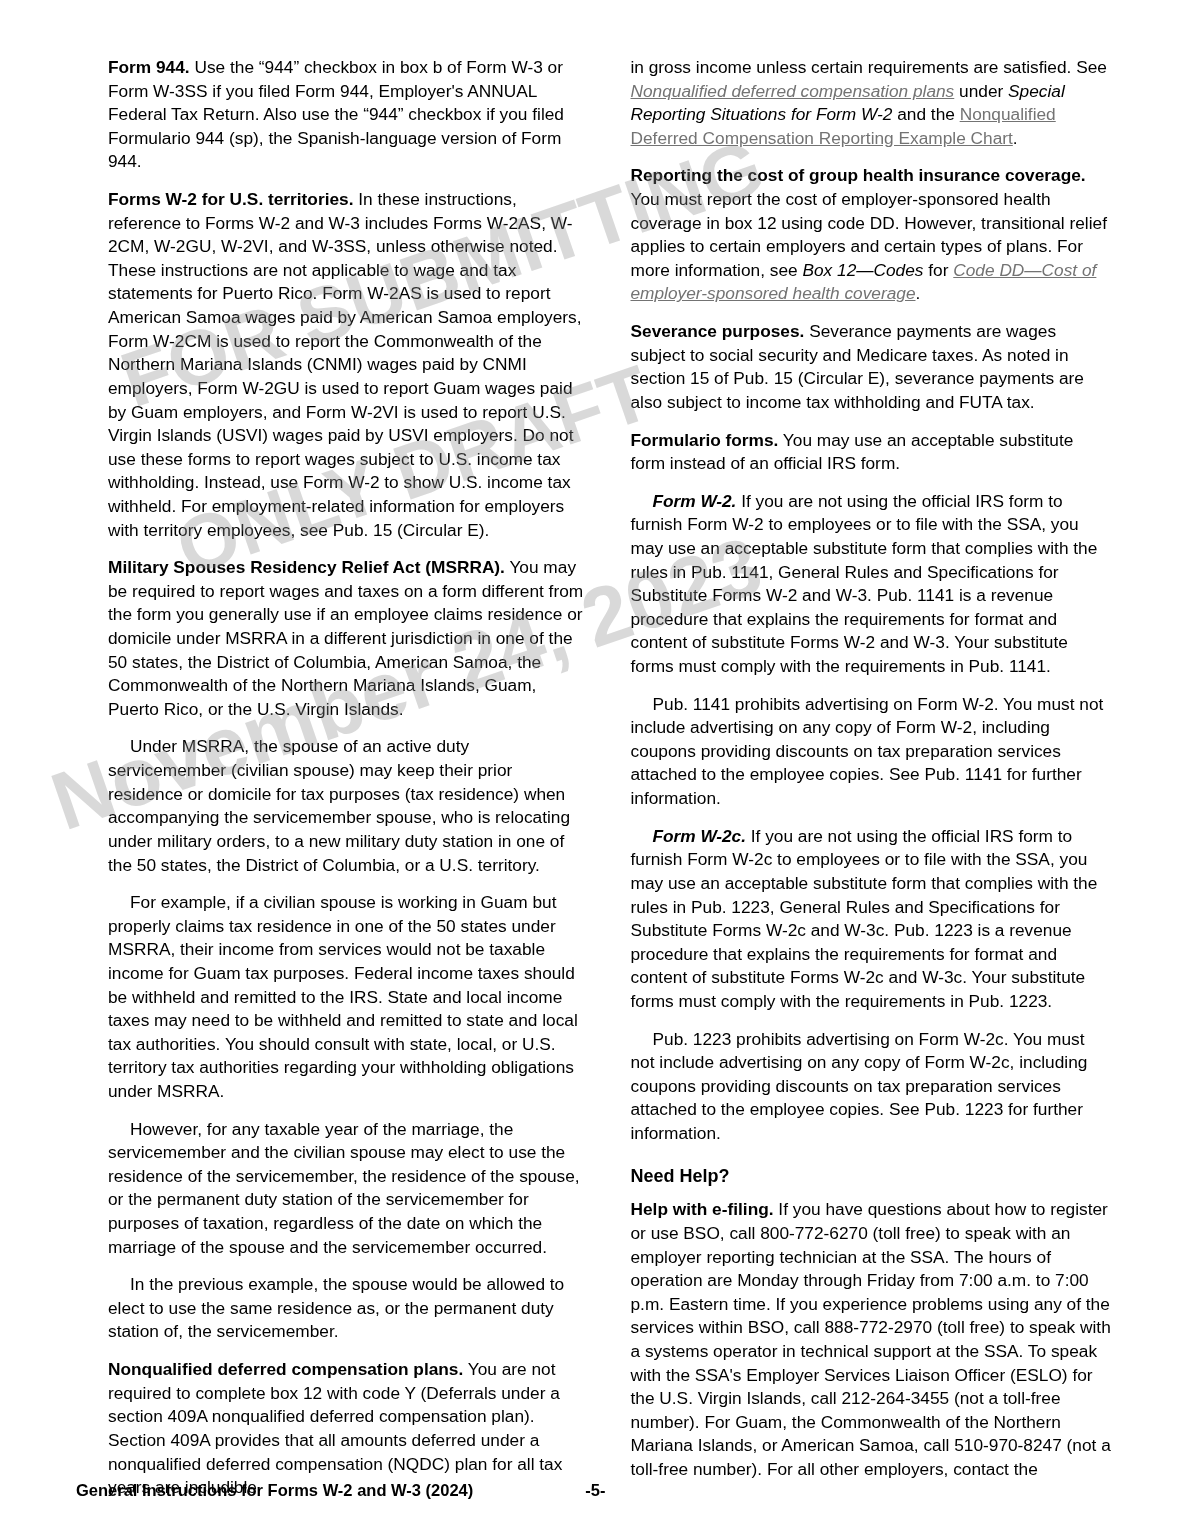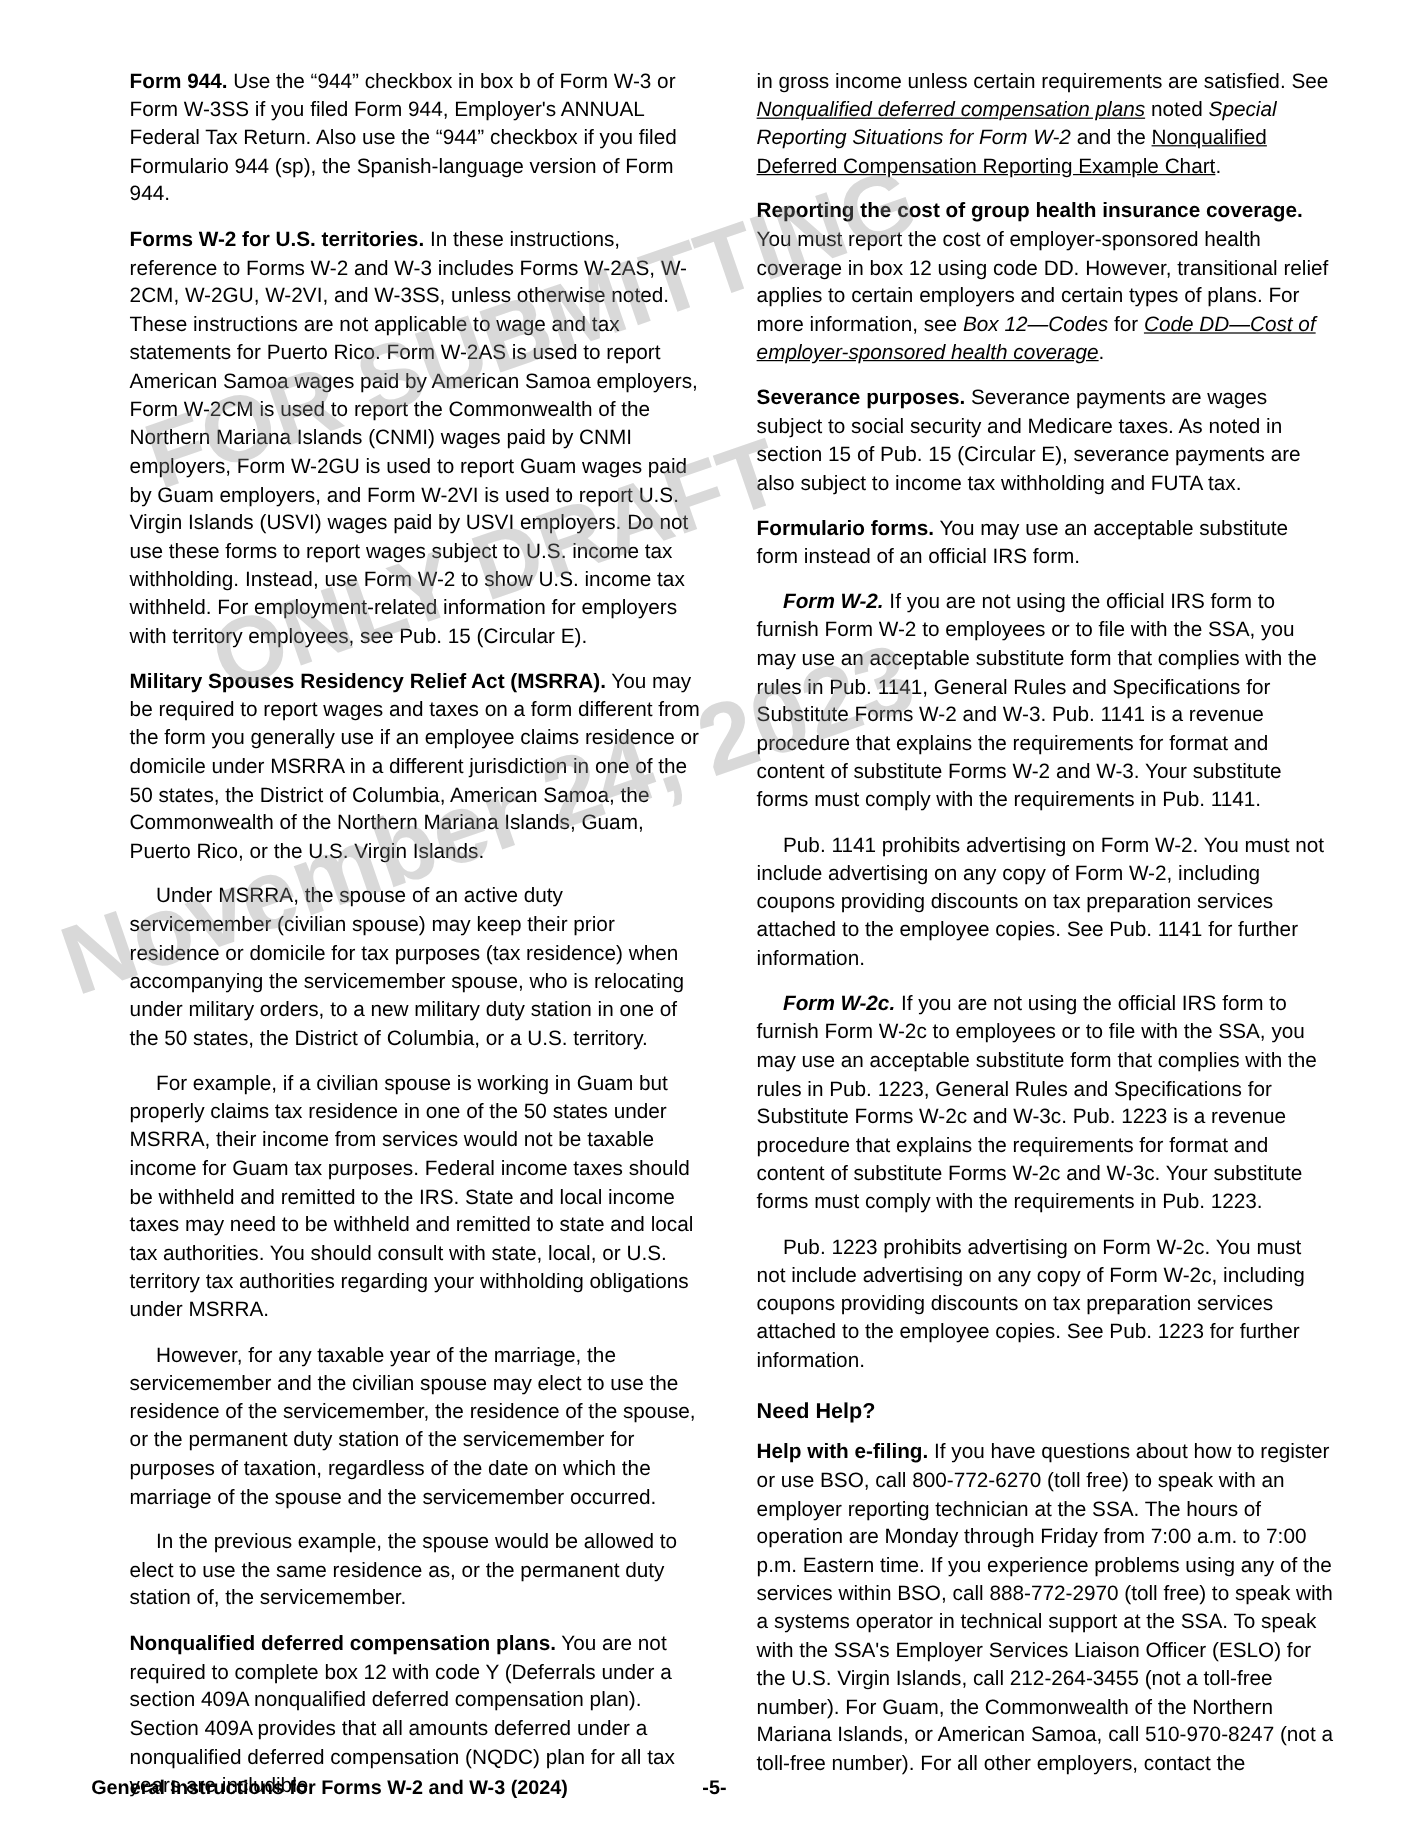--- a/index.html
+++ b/index.html
@@ -77,21 +77,21 @@
     text-indent: 22px;
     margin-bottom: 14px;
   }
   b, .run-in {
     font-weight: bold;
   }
   i, .ital {
     font-style: italic;
   }
   a.link {
-    color: #000000;
+    color: #737373;
     text-decoration: underline;
   }
   a.link.ital {
     font-style: italic;
   }
   h2.section {
     font-size: 18px;
     font-weight: bold;
     margin: 20px 0 12px 0;
     line-height: 1.15;
@@ -142,21 +142,21 @@
       <p class="indent">However, for any taxable year of the marriage, the servicemember and the civilian spouse may elect to use the residence of the servicemember, the residence of the spouse, or the permanent duty station of the servicemember for purposes of taxation, regardless of the date on which the marriage of the spouse and the servicemember occurred.</p>
 
       <p class="indent">In the previous example, the spouse would be allowed to elect to use the same residence as, or the permanent duty station of, the servicemember.</p>
 
       <p><b>Nonqualified deferred compensation plans.</b><span>  You are not required to complete box 12 with code Y (Deferrals under a section 409A nonqualified deferred compensation plan). Section 409A provides that all amounts deferred under a nonqualified deferred compensation (NQDC) plan for all tax years are includible</span></p>
 
     </div>
 
     <div class="col">
 
-      <p><span>in gross income unless certain requirements are satisfied. See </span><a class="link ital" href="#">Nonqualified deferred compensation plans</a><span> noted </span><i>Special Reporting Situations for Form W-2</i><span> and the </span><a class="link" href="#">Nonqualified Deferred Compensation Reporting Example Chart</a><span>.</span></p>
+      <p><span>in gross income unless certain requirements are satisfied. See </span><a class="link ital" href="#">Nonqualified deferred compensation plans</a><span> under </span><i>Special Reporting Situations for Form W-2</i><span> and the </span><a class="link" href="#">Nonqualified Deferred Compensation Reporting Example Chart</a><span>.</span></p>
 
       <p><b>Reporting the cost of group health insurance coverage.</b><span>  You must report the cost of employer-sponsored health coverage in box 12 using code DD. However, transitional relief applies to certain employers and certain types of plans. For more information, see </span><i>Box 12—Codes</i><span> for </span><a class="link ital" href="#">Code DD—Cost of employer-sponsored health coverage</a><span>.</span></p>
 
       <p><b>Severance purposes.</b><span>  Severance payments are wages subject to social security and Medicare taxes. As noted in section 15 of Pub. 15 (Circular E), severance payments are also subject to income tax withholding and FUTA tax.</span></p>
 
       <p><b>Formulario forms.</b><span>  You may use an acceptable substitute form instead of an official IRS form.</span></p>
 
       <p class="indent"><b class="ital">Form W-2.</b><span>  If you are not using the official IRS form to furnish Form W-2 to employees or to file with the SSA, you may use an acceptable substitute form that complies with the rules in Pub. 1141, General Rules and Specifications for Substitute Forms W-2 and W-3. Pub. 1141 is a revenue procedure that explains the requirements for format and content of substitute Forms W-2 and W-3. Your substitute forms must comply with the requirements in Pub. 1141.</span></p>
 
       <p class="indent">Pub. 1141 prohibits advertising on Form W-2. You must not include advertising on any copy of Form W-2, including coupons providing discounts on tax preparation services attached to the employee copies. See Pub. 1141 for further information.</p>

